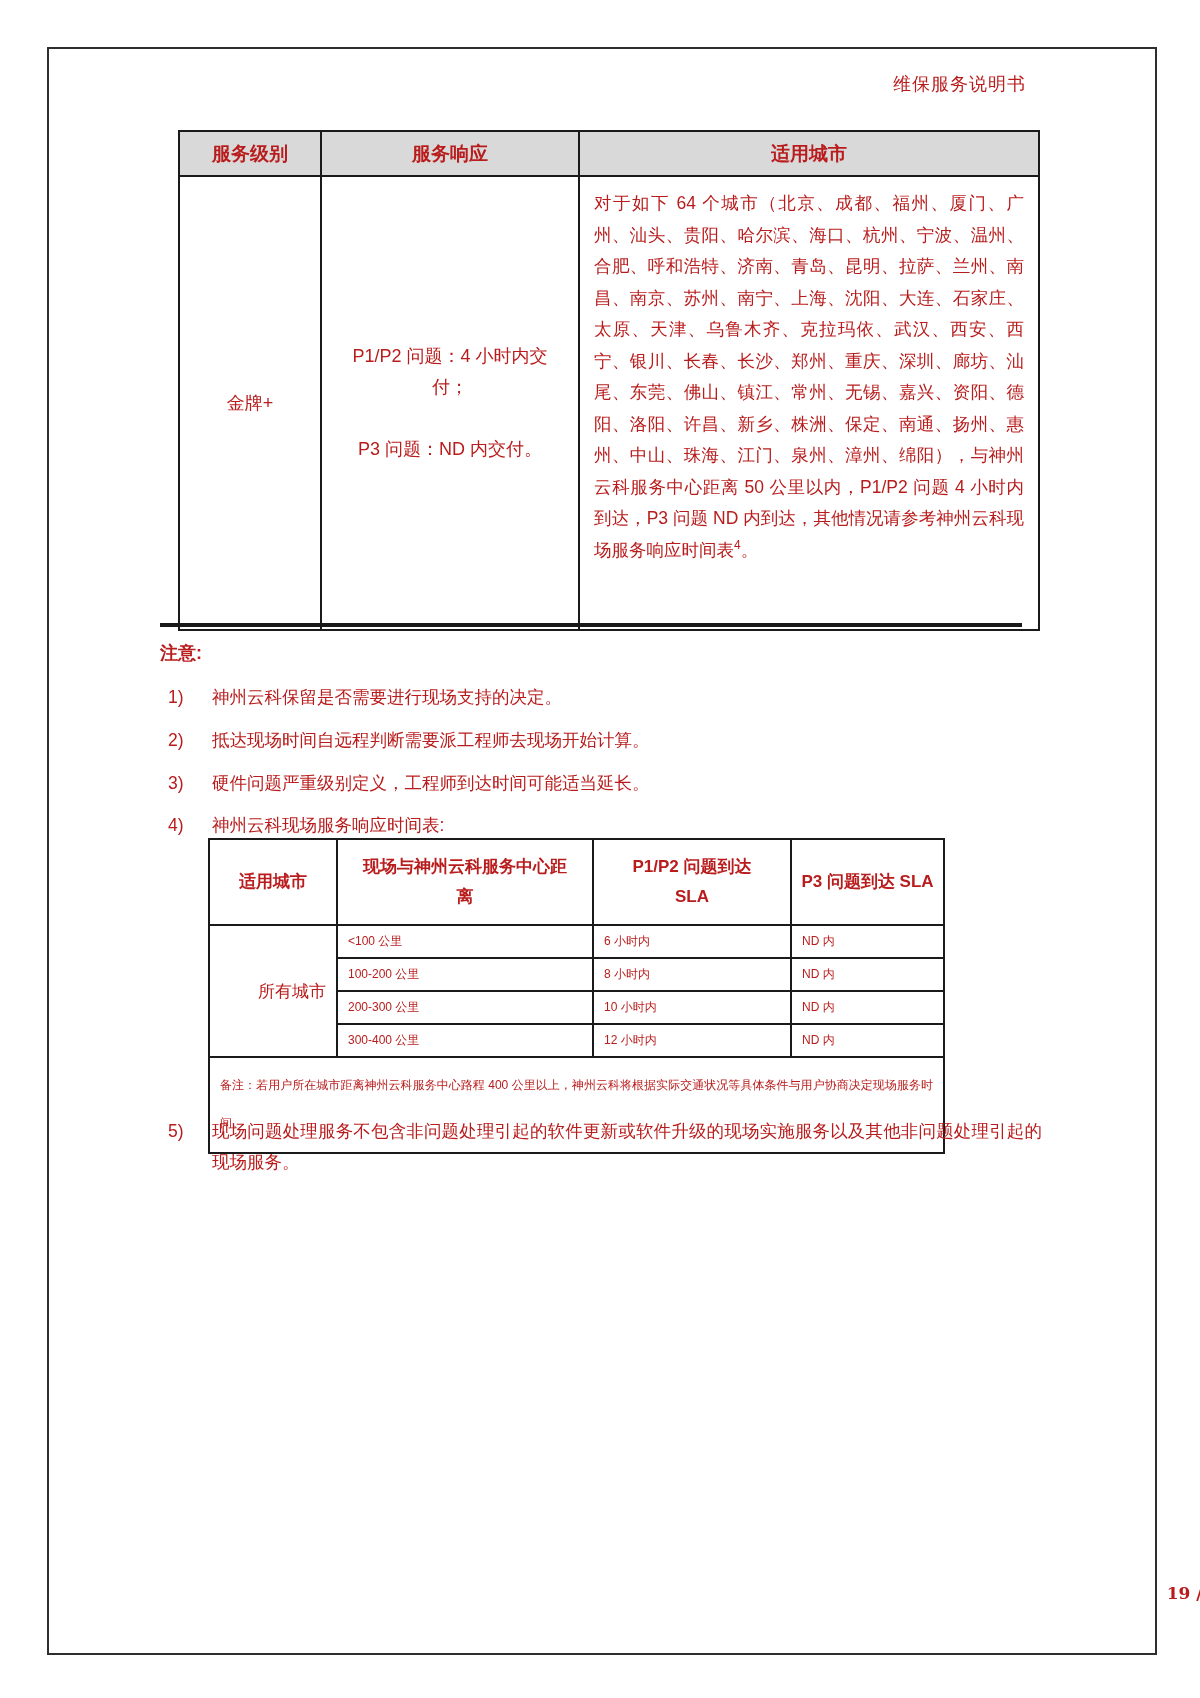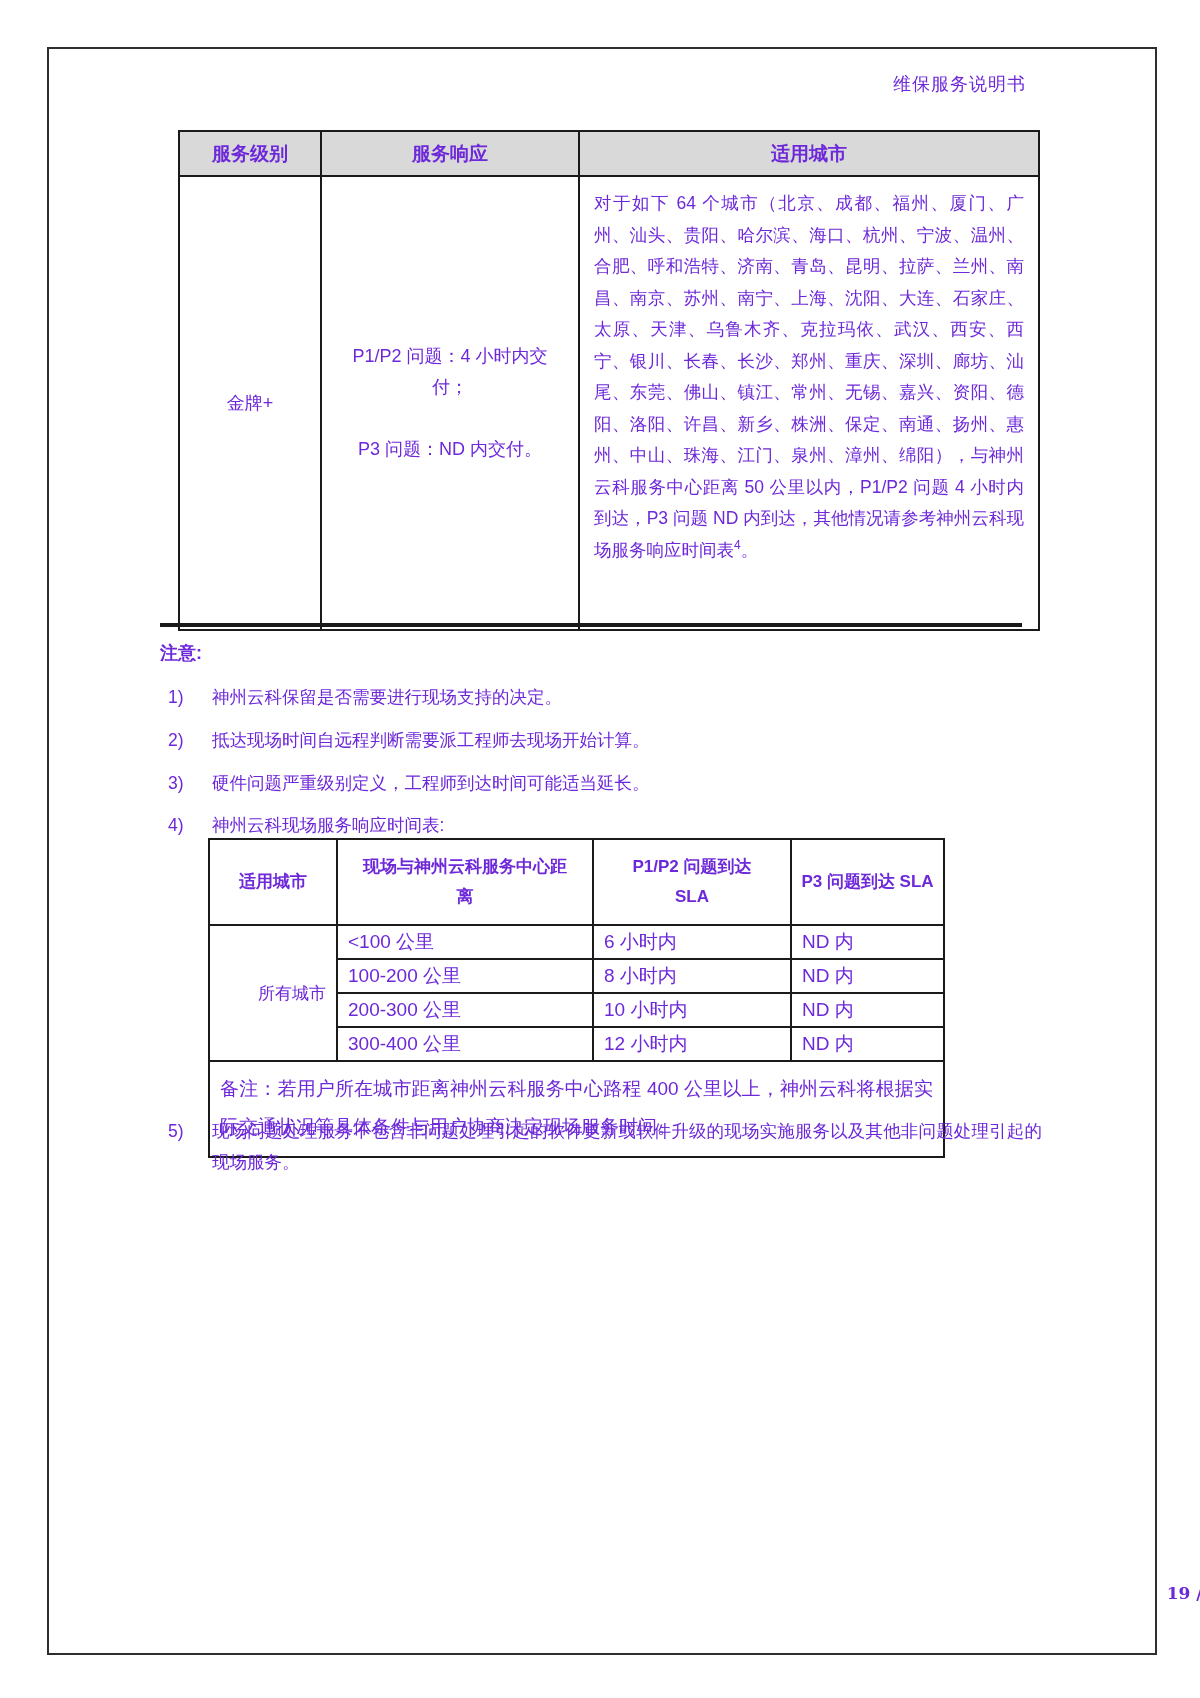--- a/index.html
+++ b/index.html
@@ -1,18 +1,18 @@
 <!DOCTYPE html>
 <html><head>
 <meta charset="utf-8">
 <style>
   html,body { margin:0; padding:0; background:#ffffff; }
   .page {
     position:relative; width:1200px; height:1698px; background:#ffffff;
-    font-family:"Liberation Sans","DejaVu Sans",sans-serif; color:#6d28d9; overflow:hidden;
+    font-family:"Liberation Sans","DejaVu Sans",sans-serif; color:#b91c1c; overflow:hidden;
   }
   .border-box {
     position:absolute; left:47px; top:47px; width:1106px; height:1604px;
     border:2px solid #2e2e2e;
   }
   .doc-header {
     position:absolute; top:72px; left:0; width:1026px; text-align:right;
     font-family:"DejaVu Serif","Liberation Serif",serif; font-size:18px; letter-spacing:1px;
   }
   
@@ -43,21 +43,21 @@
   .t2 th, .t2 td { border:2px solid #1a1a1a; }
   .t2 th {
     height:84px; background:#ffffff; font-size:17px; font-weight:bold;
     text-align:center; vertical-align:middle; line-height:30px; padding:0 6px;
   }
   .t2 .col-city { width:128px; } .t2 .col-dist { width:256px; }
   .t2 .col-p12 { width:198px; } .t2 .col-p3 { width:153px; }
   .hdr-inner { margin:0 auto; }
   .w216 { max-width:216px; } .w150 { max-width:150px; }
   .nowrap { white-space:nowrap; }
-  .t2 td { height:25px; font-size:19px; padding:3px 10px; vertical-align:middle; }
+  .t2 td { height:25px; font-size:12px; padding:3px 10px; vertical-align:middle; }
   .t2 .cell-scope { text-align:right; font-size:17px; }
   .t2 .cell-remark { height:auto; padding:8px 10px 10px 10px; line-height:38px; text-align:justify; }
   
   .note5 { position:absolute; left:168px; top:1116px; width:880px; display:flex; font-size:17.5px; line-height:31px; }
   .note5 .num { width:44px; flex:none; }
   .note5 .txt { width:830px; text-align:justify; }
   .p1p4 { position:absolute; left:160px; top:1176px; font-size:17.5px; }
   .footer {
     position:absolute; top:1583px; left:0; width:1200px; text-align:right;
     font-family:"DejaVu Serif","Liberation Serif",serif; font-size:17px; font-weight:bold;padding-left:32px;

